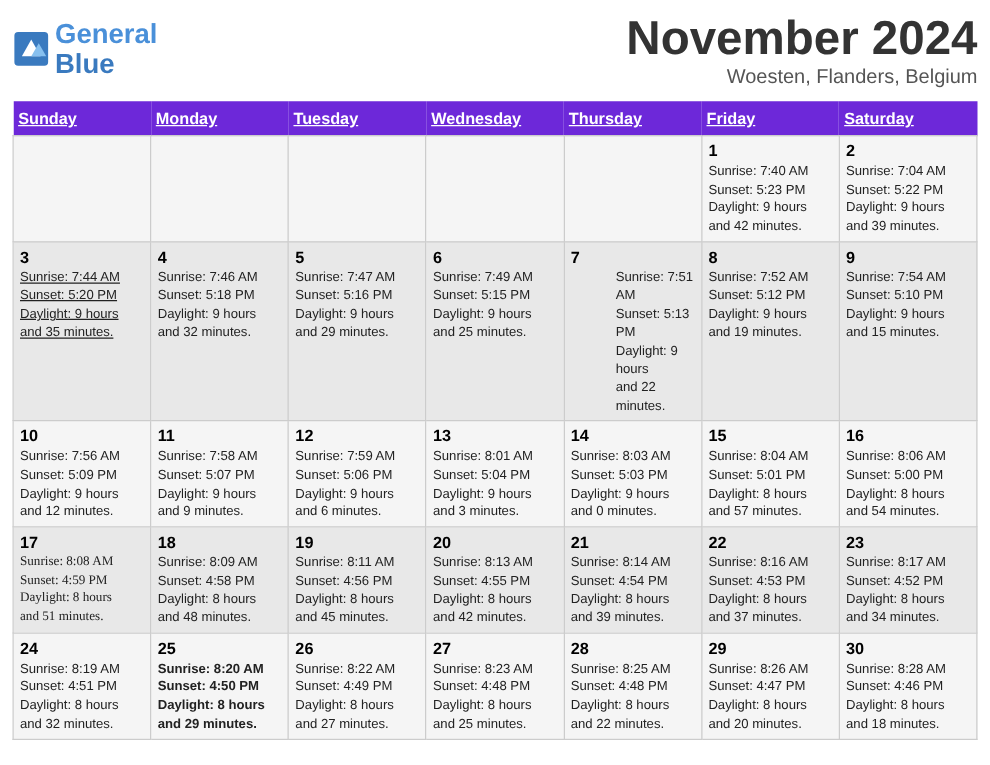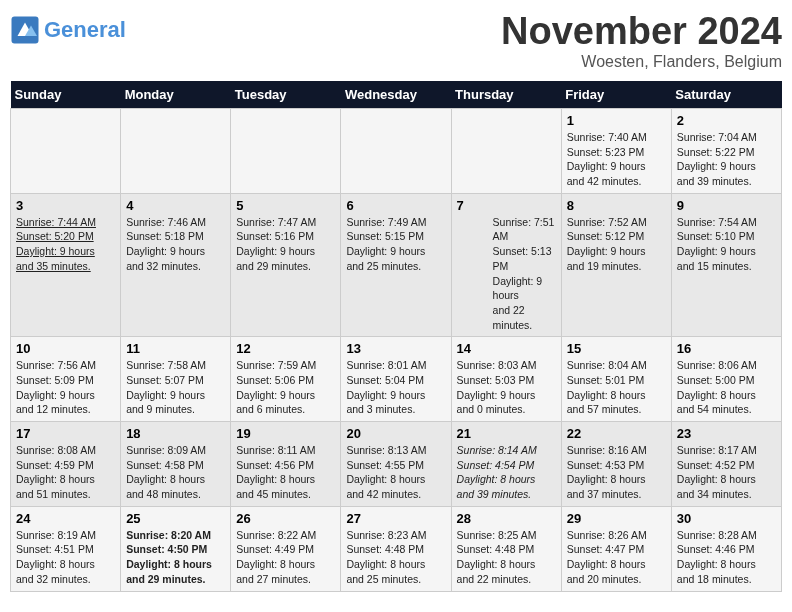--- a/index.html
+++ b/index.html
@@ -47,26 +47,27 @@
     .location-title {
       font-size: 16px;
       color: #555;
     }
     table {
       width: 100%;
       border-collapse: collapse;
       font-size: 11px;
     }
     thead tr th {
-      background-color: #0f172a;
+      background-color: #6d28d9;
       color: #fff;
       padding: 6px 4px;
       text-align: left;
       font-size: 13px;
       font-weight: bold;
+      text-decoration: underline;
     }
     tbody tr td {
       border: 1px solid #ccc;
       vertical-align: top;
       padding: 4px 5px;
       width: calc(100% / 7);
       height: 80px;
     }
     tbody tr:nth-child(odd) td {
       background-color: #f5f5f5;
@@ -94,20 +95,21 @@
 
 <div class="header-area">
   <div class="logo">
     <svg class="logo-icon" viewBox="0 0 40 40">
       <rect x="2" y="2" width="36" height="36" rx="4" fill="#3a7abf"></rect>
       <polygon points="10,28 20,10 30,28" fill="white"></polygon>
       <polygon points="20,28 28,14 36,28" fill="#87c0ef"></polygon>
     </svg>
     <div class="logo-text">
       <div><span>General</span></div>
+      <div><span style="color:#3a7abf">Blue</span></div>
     </div>
   </div>
   <div class="title-area">
     <div class="month-title">November 2024</div>
     <div class="location-title">Woesten, Flanders, Belgium</div>
   </div>
 </div>
 
 <table>
   <thead>
@@ -241,21 +243,21 @@
           <span class="day-num">16</span>
           <div class="day-info" style="white-space: pre-line;">Sunrise: 8:06 AM
 Sunset: 5:00 PM
 Daylight: 8 hours
 and 54 minutes.</div>
         </td>
       </tr>
       <tr>
         <td>
           <span class="day-num">17</span>
-          <div class="day-info" style="white-space: pre-line;">Sunrise: 8:08 AM
+          <div class="day-info" style="white-space: pre-line; font-family: Liberation Serif, serif;">Sunrise: 8:08 AM
 Sunset: 4:59 PM
 Daylight: 8 hours
 and 51 minutes.</div>
         </td>
         <td>
           <span class="day-num">18</span>
           <div class="day-info" style="white-space: pre-line;">Sunrise: 8:09 AM
 Sunset: 4:58 PM
 Daylight: 8 hours
 and 48 minutes.</div>
@@ -269,21 +271,21 @@
         </td>
         <td>
           <span class="day-num">20</span>
           <div class="day-info" style="white-space: pre-line;">Sunrise: 8:13 AM
 Sunset: 4:55 PM
 Daylight: 8 hours
 and 42 minutes.</div>
         </td>
         <td>
           <span class="day-num">21</span>
-          <div class="day-info" style="white-space: pre-line; font-style: italic;">Sunrise: 8:14 AM
+          <div class="day-info" style="white-space: pre-line;">Sunrise: 8:14 AM
 Sunset: 4:54 PM
 Daylight: 8 hours
 and 39 minutes.</div>
         </td>
         <td>
           <span class="day-num">22</span>
           <div class="day-info" style="white-space: pre-line;">Sunrise: 8:16 AM
 Sunset: 4:53 PM
 Daylight: 8 hours
 and 37 minutes.</div>

